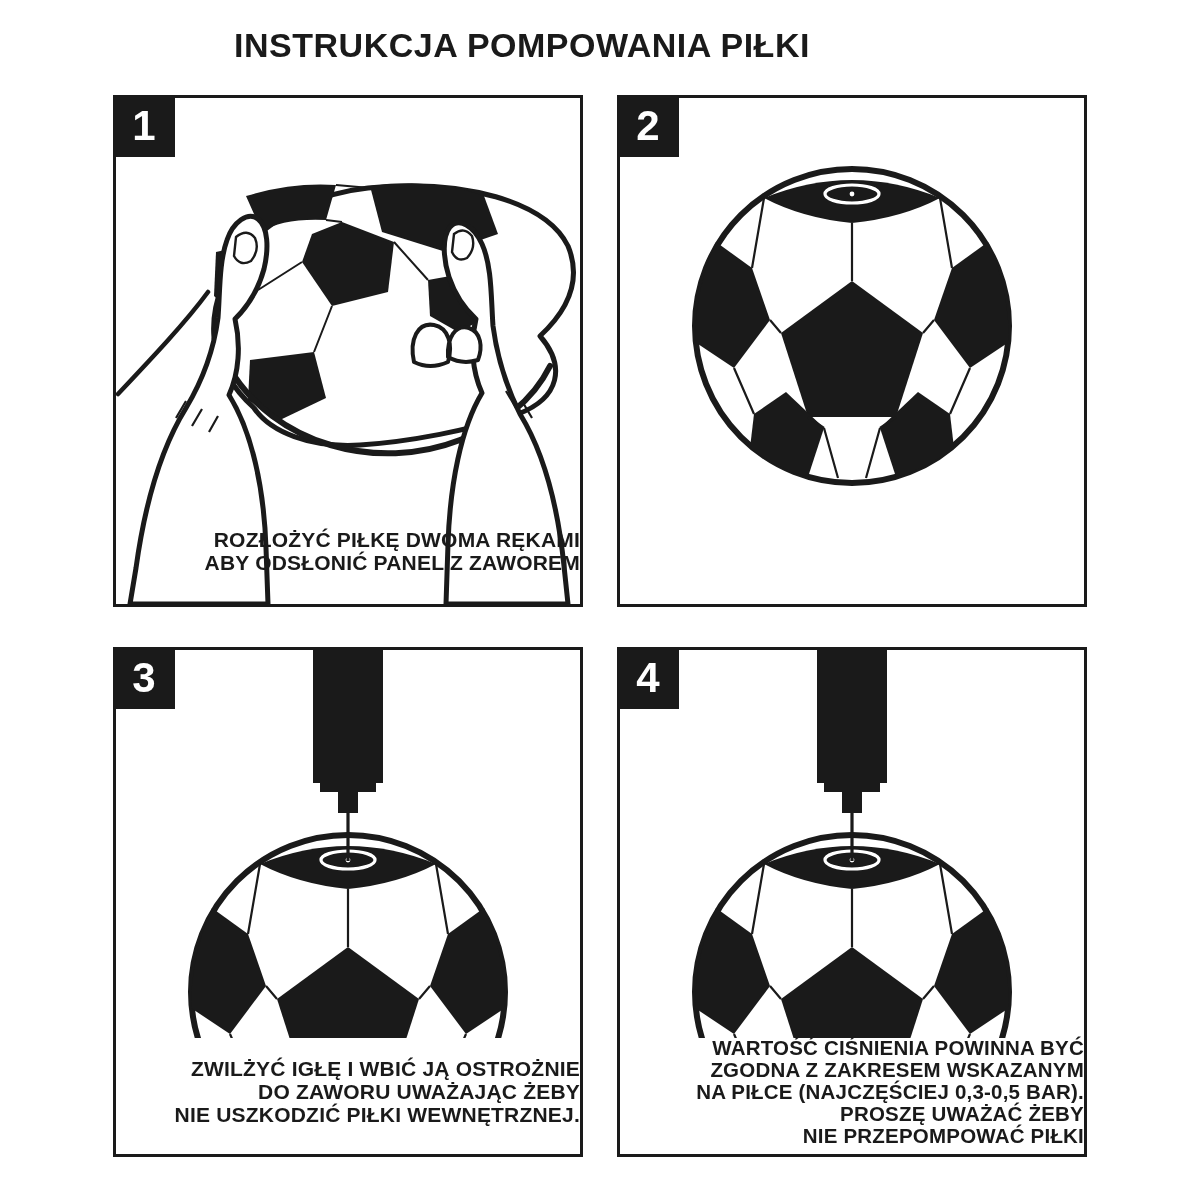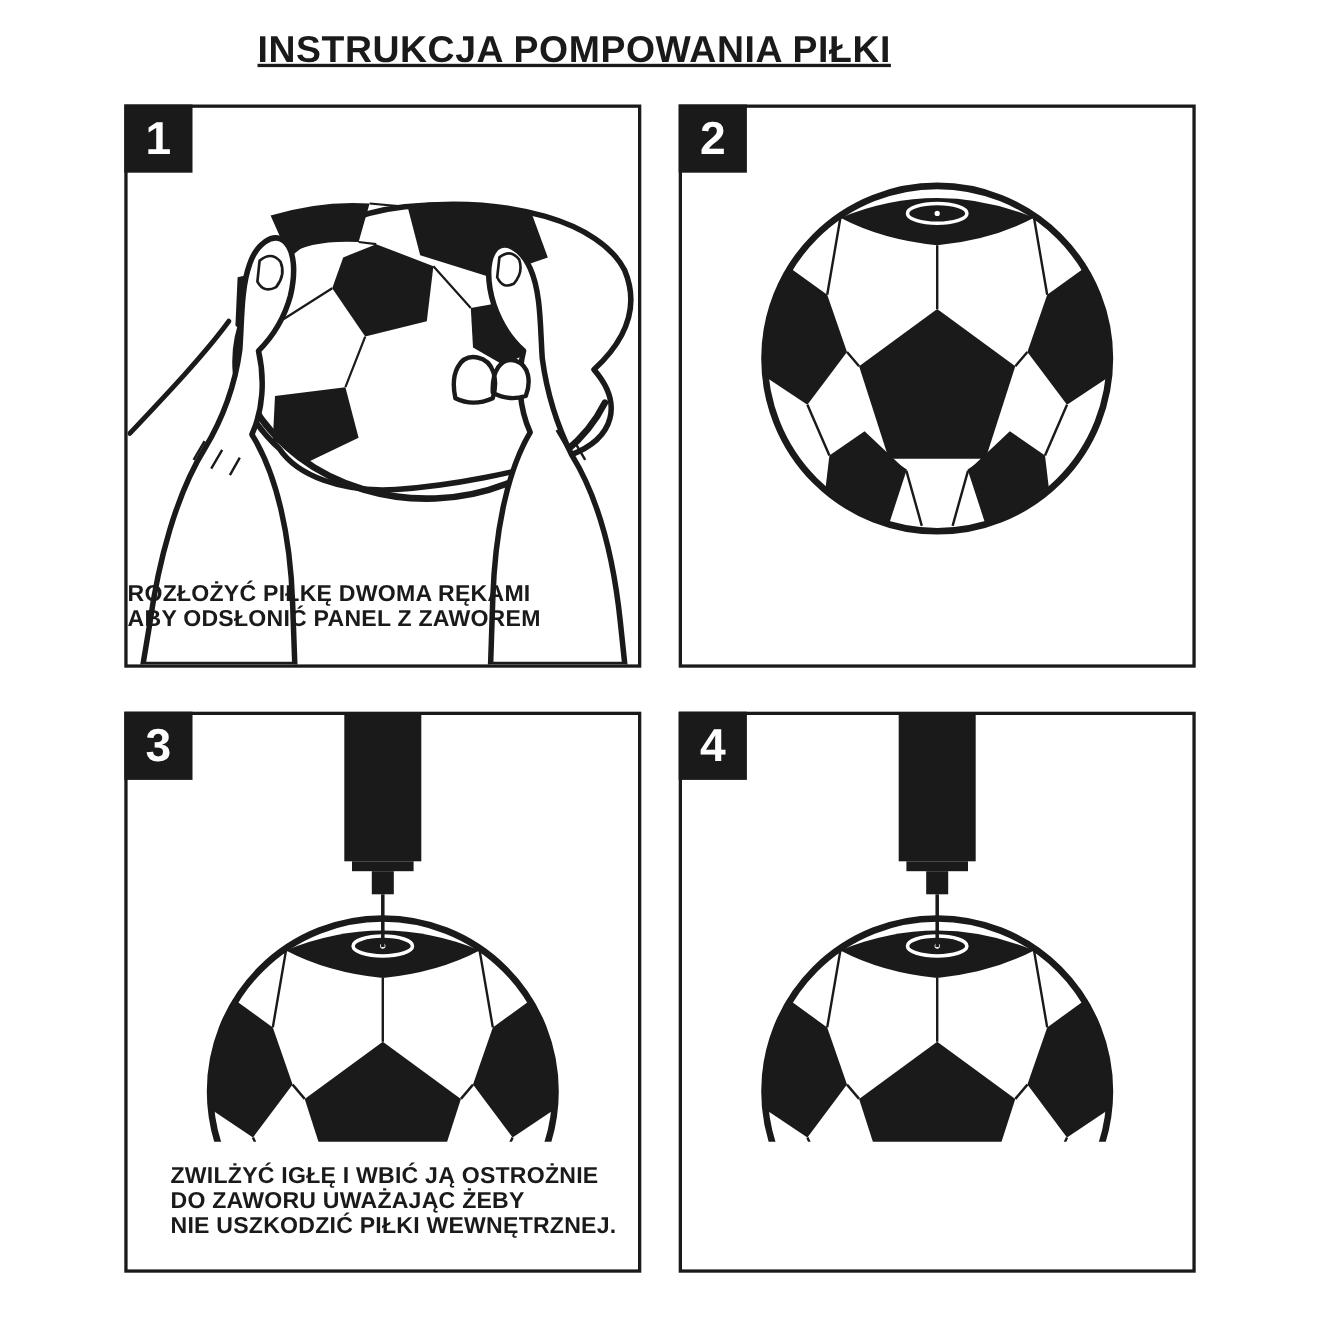--- a/index.html
+++ b/index.html
@@ -2,38 +2,38 @@
 <html><head>
 <meta charset="utf-8">
 <style>
   html,body{margin:0;padding:0;background:#ffffff;}
   body{
     position:relative;width:1200px;height:1200px;overflow:hidden;
     font-family:"Liberation Sans","DejaVu Sans",sans-serif;color:#1a1a1a;
   }
   .sheet-title{
     position:absolute;top:26px;left:0;width:1044px;text-align:center;
-    font-size:34px;font-weight:bold;letter-spacing:.5px;color:#1a1a1a;text-decoration:underline;
+    font-size:34px;font-weight:bold;letter-spacing:.5px;color:#1a1a1a;
   }
   .panel{
     position:absolute;width:470px;background:#ffffff;
     border:3px solid #1a1a1a;box-sizing:border-box;
   }
   #panel-1{left:113px;top:95px;height:512px;}
   #panel-2{left:617px;top:95px;height:512px;}
   #panel-3{left:113px;top:647px;height:510px;}
   #panel-4{left:617px;top:647px;height:510px;}
   .badge{
     position:absolute;left:-3px;top:-3px;width:62px;height:62px;
     background:#1a1a1a;color:#ffffff;display:flex;align-items:center;justify-content:center;
     font-size:42px;font-weight:bold;line-height:1;
   }
   .illus{position:absolute;left:0;top:0;display:block;}
   .caption{
-    position:absolute;left:0;right:0;text-align:left;font-weight:bold;
+    position:absolute;left:0;right:0;text-align:right;font-weight:bold;
     font-size:21px;line-height:23px;white-space:pre-line;letter-spacing:.2px;color:#1a1a1a;
   }
   #panel-1 .caption,#panel-2 .caption{bottom:30px;}
   #panel-3 .caption{bottom:28px;padding-left:39px;}
   #panel-4 .caption{bottom:7px;font-size:20.5px;line-height:22px;}
   .defs-holder{position:absolute;width:0;height:0;overflow:hidden;}
 </style>
 </head>
 <body>
 
@@ -125,13 +125,18 @@
 DO ZAWORU UWAŻAJĄC ŻEBY
 NIE USZKODZIĆ PIŁKI WEWNĘTRZNEJ.</div>
 </div>
 
 <div class="panel" id="panel-4">
   <svg class="illus" width="464" height="388" viewBox="0 0 464 388">
     <use href="#g-ball" x="232" y="342"></use>
     <use href="#g-pump" x="232" y="0"></use>
   </svg>
   <div class="badge">4</div>
+  <div class="caption">WARTOŚĆ CIŚNIENIA POWINNA BYĆ
+ZGODNA Z ZAKRESEM WSKAZANYM
+NA PIŁCE (NAJCZĘŚCIEJ 0,3-0,5 BAR).
+PROSZĘ UWAŻAĆ ŻEBY
+NIE PRZEPOMPOWAĆ PIŁKI</div>
 </div>
 
 </body></html>

